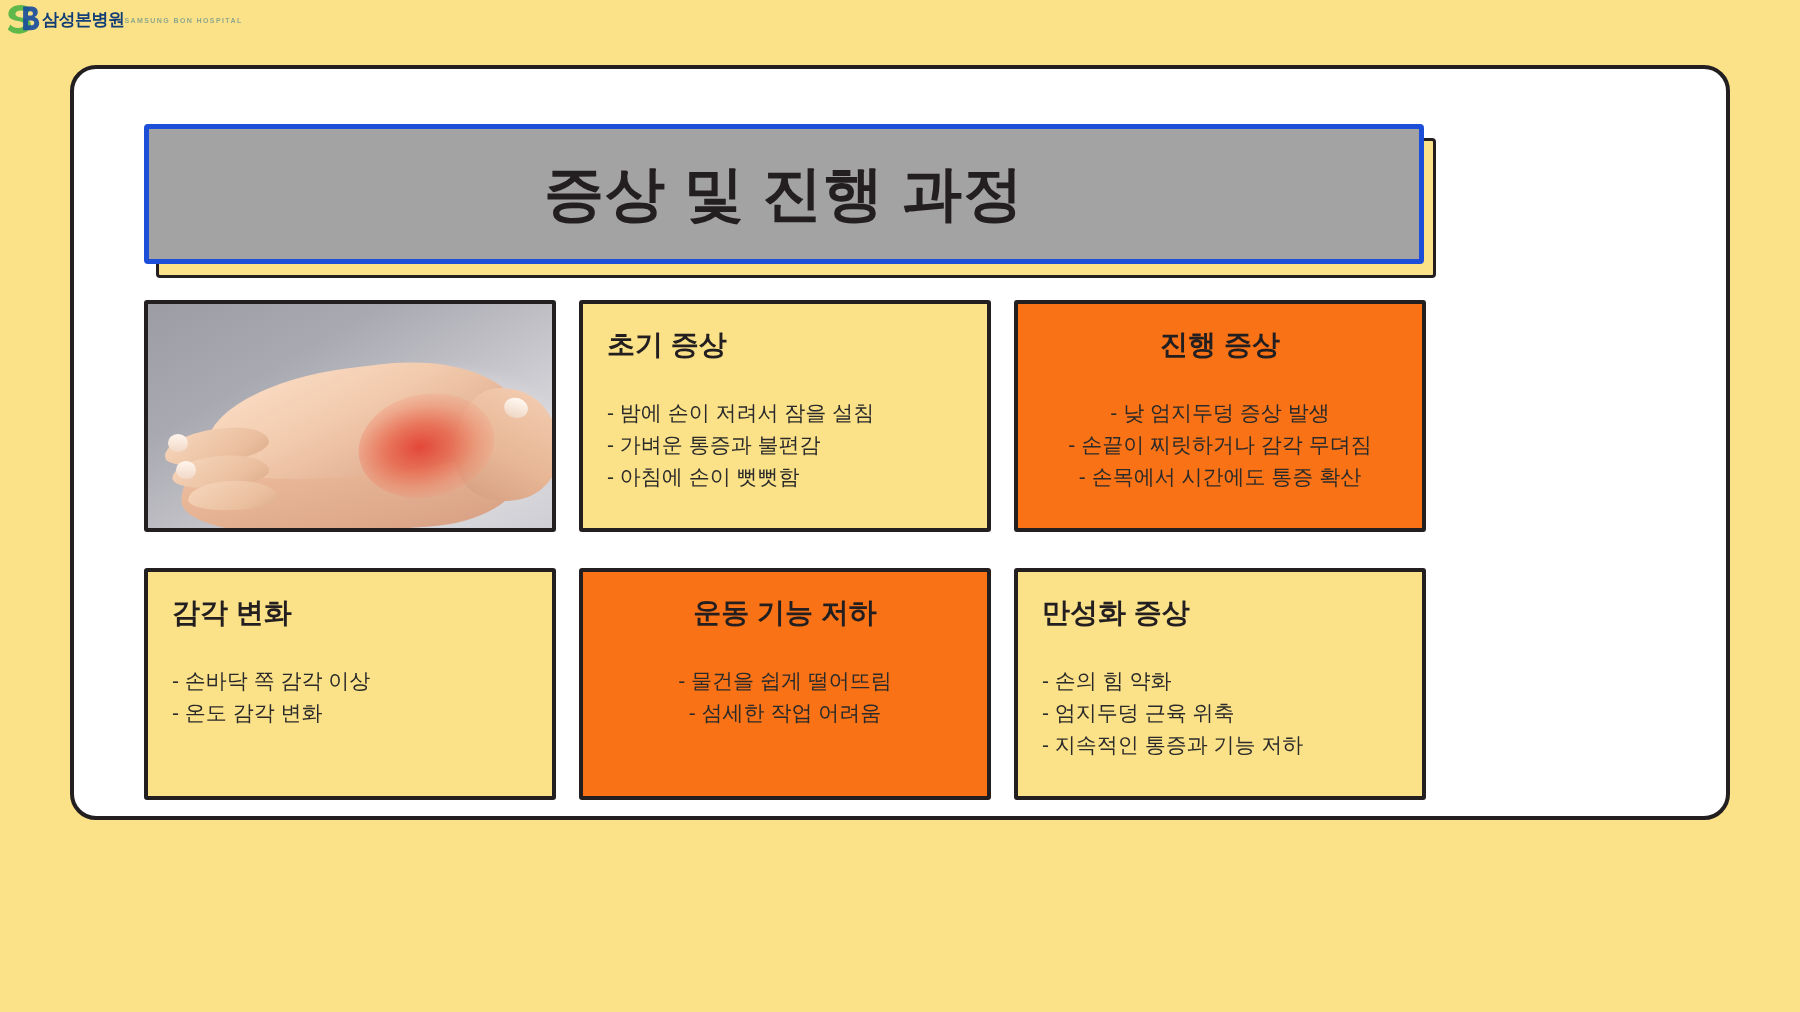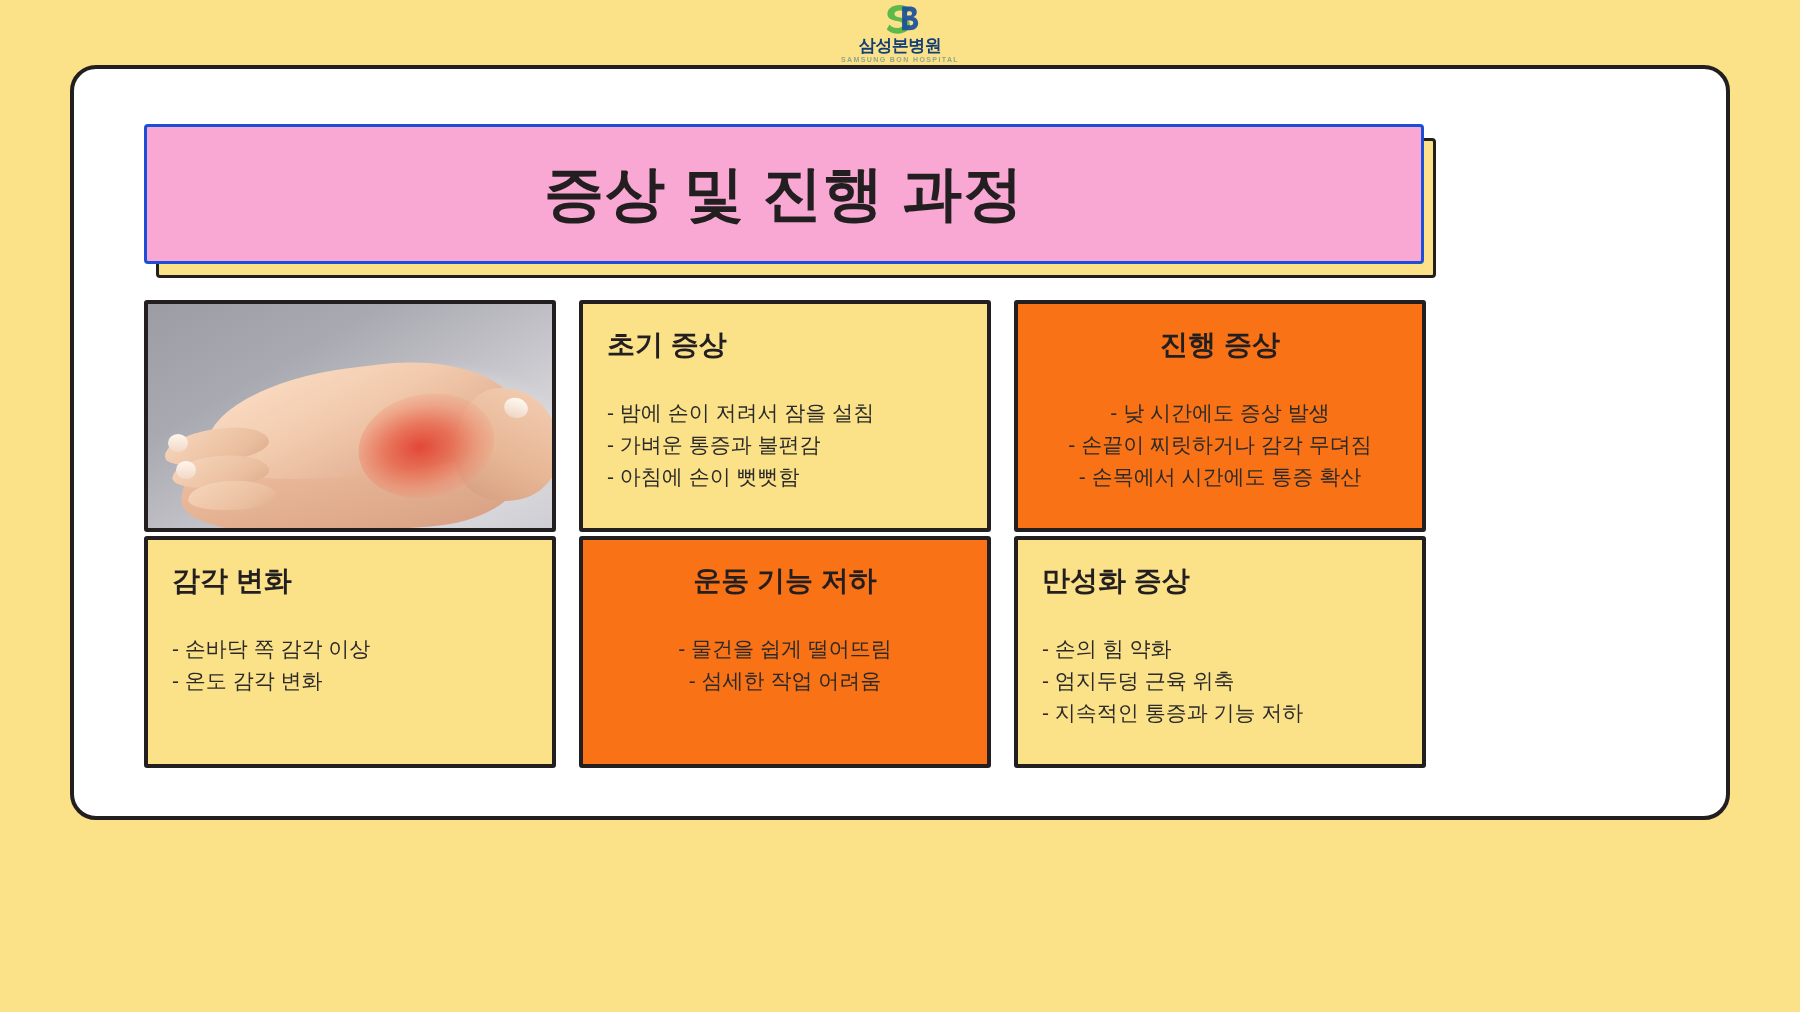--- a/index.html
+++ b/index.html
@@ -7,21 +7,21 @@
   body {
     background:#FBE289;
     font-family:"Liberation Sans","DejaVu Sans",sans-serif;
     overflow:hidden;
     position:relative;
   }
 
   
   .brand {
     position:absolute; top:2px; left:0; width:100%;
-    display:flex; flex-direction:column; align-items:center;
+    display:flex; flex-direction:row; align-items:center;
     z-index:5;
   }
   .brand-mark { width:42px; height:34px; display:block; }
   .brand-name {
     font-size:17px; font-weight:bold; color:#123E77;
     letter-spacing:-0.5px; margin-top:1px; line-height:1;
   }
   .brand-sub {
     font-size:7px; font-weight:bold; color:#8FA88B;
     letter-spacing:1.4px; margin-top:2px; line-height:1;
@@ -48,39 +48,39 @@
     left:12px; top:14px;
     width:1280px; height:140px;
     background:#FBE289;
     border:3px solid #231F20;
     border-radius:4px;
   }
   .title-box {
     position:absolute;
     left:0; top:0;
     width:1280px; height:140px;
-    background:#f9a8d4;
-    border:3px solid #1d4ed8;
+    background:#a3a3a3;
+    border:5px solid #1d4ed8;
     border-radius:4px;
     display:flex; align-items:center; justify-content:center;
   }
   .title-text {
     font-size:60px; font-weight:bold; color:#231F20;
     letter-spacing:1px; line-height:1;
   }
 
   
   .grid {
     position:absolute;
     left:144px; top:300px;
     width:1281px; height:484px;
     display:grid;
     grid-template-columns:412px 412px 412px;
     grid-template-rows:232px 232px;
-    gap:4px 23px;
+    gap:36px 23px;
   }
   .card {
     border:4px solid #231F20;
     border-radius:3px;
     padding:26px 24px 0 24px;
     overflow:hidden;
     position:relative;
   }
   .card.yellow { background:#FBE289; }
   .card.cream  { background:#f97316;text-align:center; }
@@ -207,21 +207,21 @@
     <ul class="card-list">
       <li>- 밤에 손이 저려서 잠을 설침</li>
       <li>- 가벼운 통증과 불편감</li>
       <li>- 아침에 손이 뻣뻣함</li>
     </ul>
   </div>
 
   <div class="card cream">
     <div class="card-title">진행 증상</div>
     <ul class="card-list">
-      <li>- 낮 시간에도 증상 발생</li>
+      <li>- 낮 엄지두덩 증상 발생</li>
       <li>- 손끝이 찌릿하거나 감각 무뎌짐</li>
       <li>- 손목에서 시간에도 통증 확산</li>
     </ul>
   </div>
 
   <div class="card yellow">
     <div class="card-title">감각 변화</div>
     <ul class="card-list">
       <li>- 손바닥 쪽 감각 이상</li>
       <li>- 온도 감각 변화</li>

